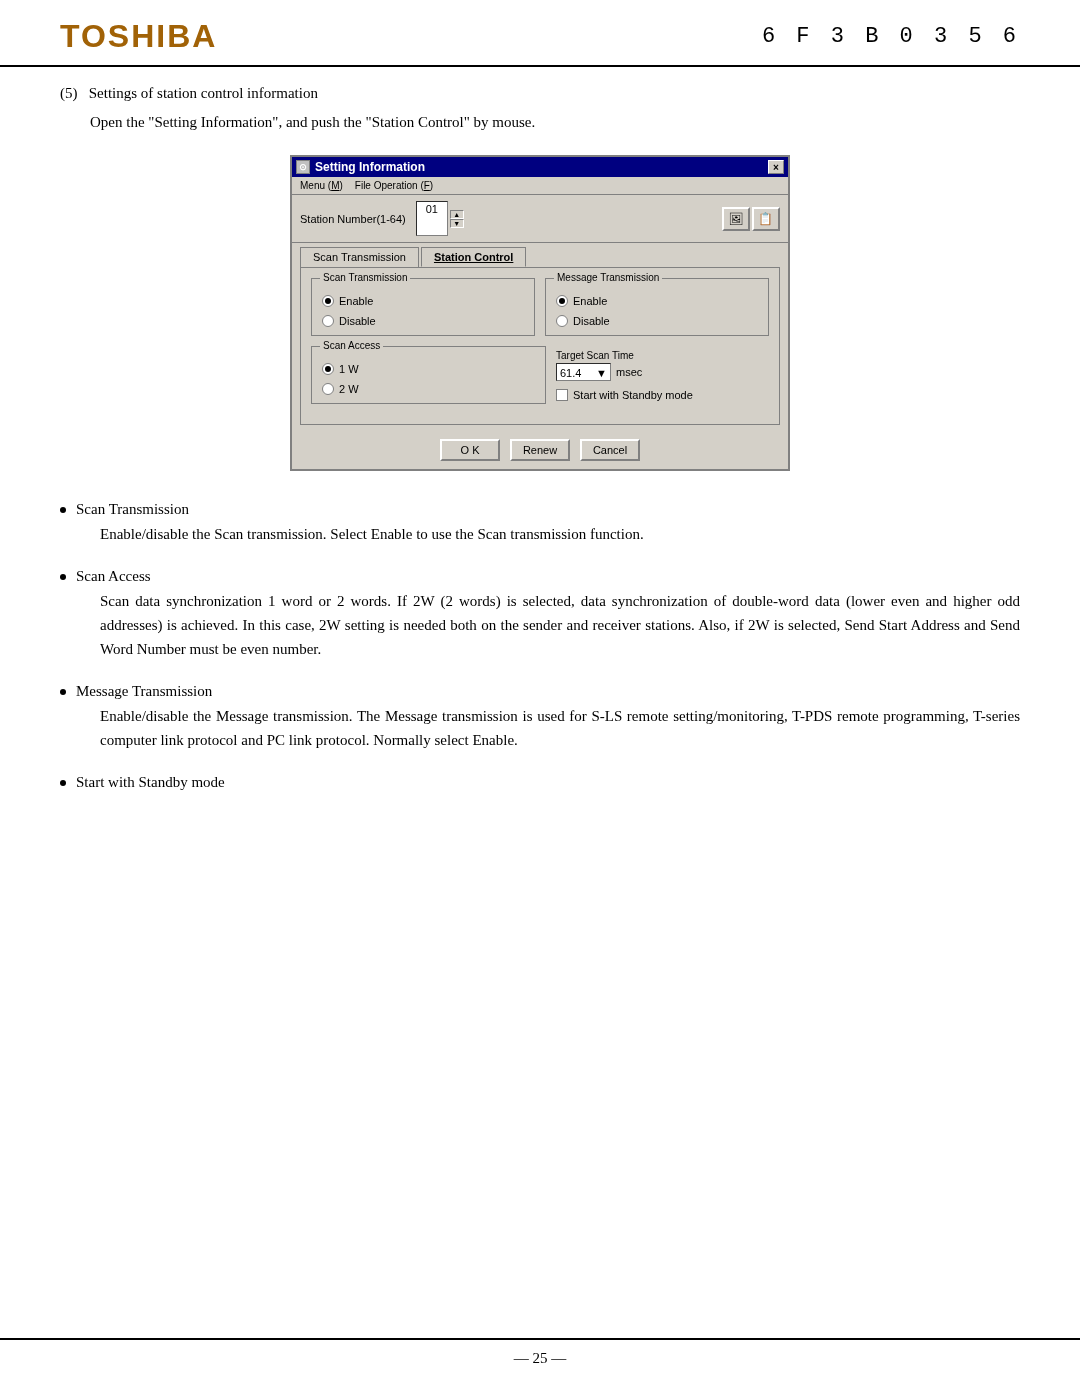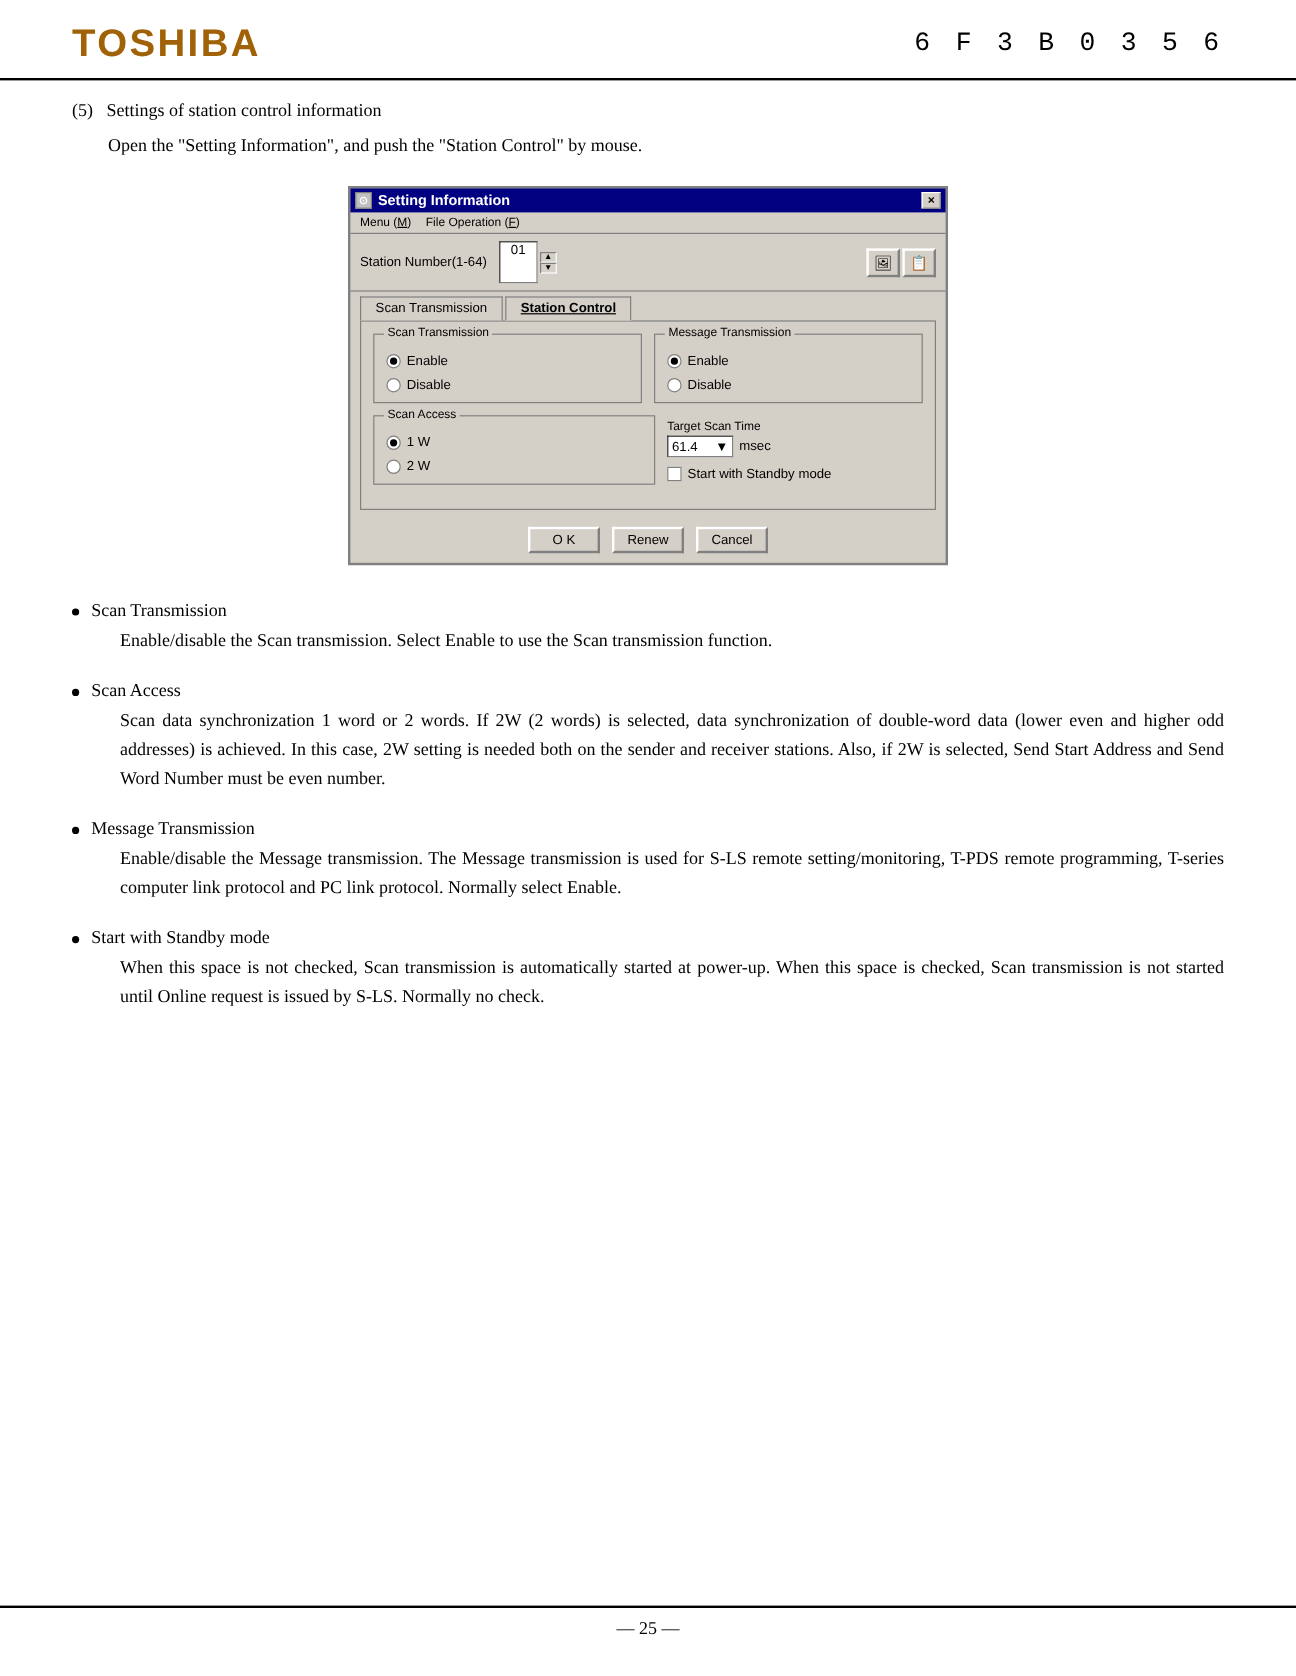--- a/index.html
+++ b/index.html
@@ -547,20 +547,19 @@
       <span class="bullet-title">Message Transmission</span>
     </div>
     <div class="bullet-body">Enable/disable the Message transmission. The Message transmission is used for S-LS remote setting/monitoring, T-PDS remote programming, T-series computer link protocol and PC link protocol. Normally select Enable.</div>
   </div>
 
   <div class="bullet-section">
     <div class="bullet-item">
       <div class="bullet-dot"></div>
       <span class="bullet-title">Start with Standby mode</span>
     </div>
-    <div class="bullet-body">When this space is not checked, Scan transmission is automatically started at power-up. When this space is checked, Scan transmission is not started until Online request is issued by S-LS. Normally no check.</div>
   </div>
 
 </div>
 
 <div class="footer">
   <span>— 25 —</span>
 </div>
 
 </body></html>

